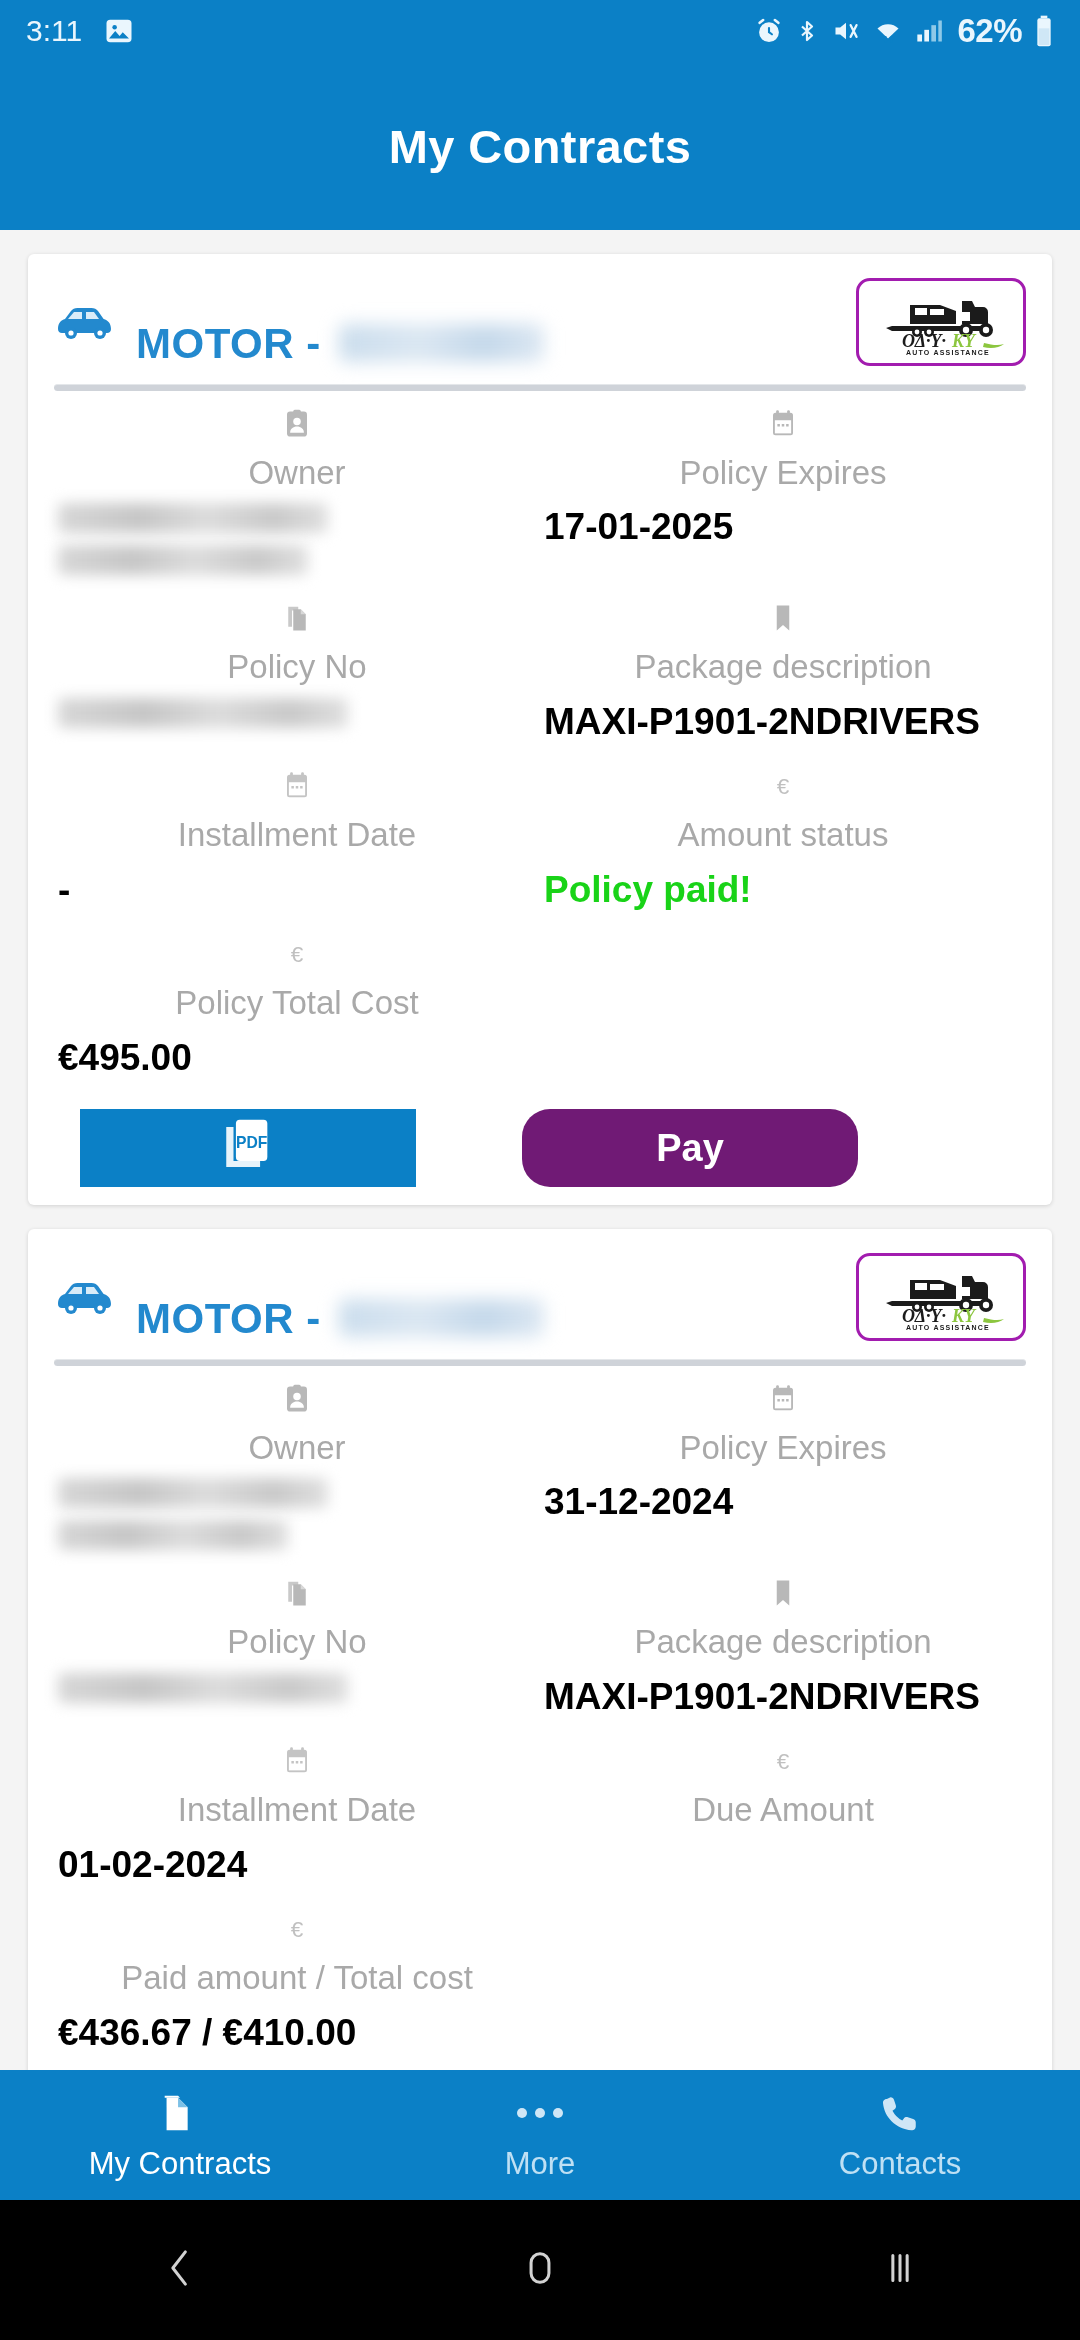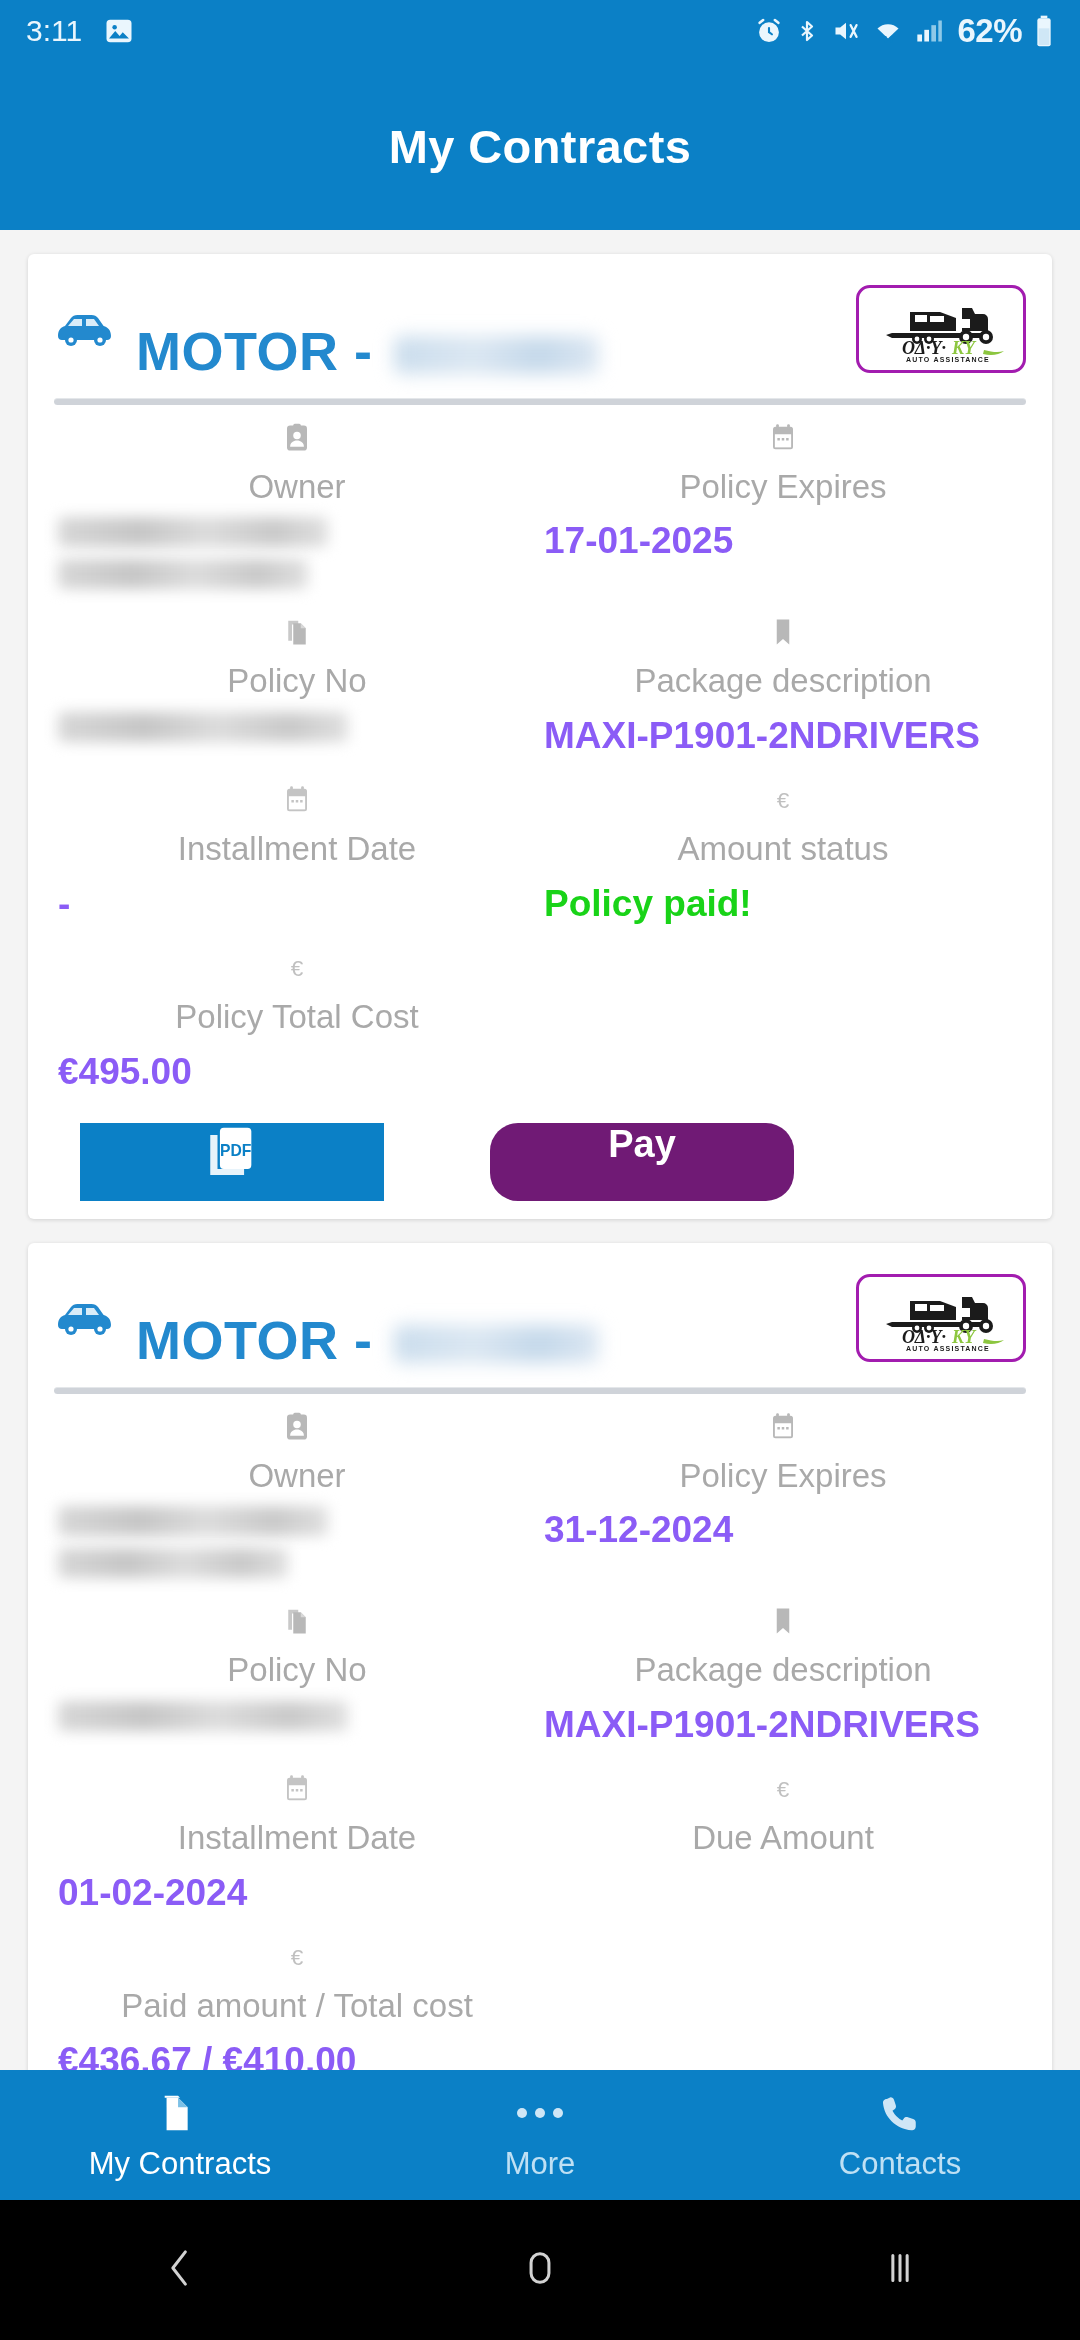--- a/index.html
+++ b/index.html
@@ -44,21 +44,21 @@
     box-shadow:0 1px 4px rgba(0,0,0,.14);
     padding:22px 26px 18px 26px;
   }
   .card-head {
     display:flex; align-items:center; justify-content:space-between;
     padding-bottom:6px;
   }
   .card-head-left { display:flex; align-items:center; gap:18px; }
   .car-icon { width:64px; height:38px; flex:none; }
   .motor-label {
-    color:#2389ce; font-size:54px; font-weight:bold; letter-spacing:.5px;margin-top:44px;
+    color:#2389ce; font-size:42px; font-weight:bold; letter-spacing:.5px;margin-top:44px;
   }
   .plate-blur {
     display:inline-block; width:205px; height:38px;
     background:linear-gradient(100deg,#c9dcec,#dbe7f2 40%,#c4d8ea 70%,#dde8f3);
     filter:blur(9px); border-radius:7px; vertical-align:-4px; margin-left:6px;
   }
   .logo-badge {
     width:170px; height:88px; border:3px solid #a21caf; border-radius:14px;
     background:#fff; display:flex; align-items:center; justify-content:center;
     flex:none;
@@ -70,39 +70,39 @@
 
   .grid { display:flex; flex-wrap:wrap; }
   .cell { width:50%; padding-bottom:26px; }
   .flabel {
     display:flex; align-items:center; gap:14px;
     color:#a9a9a9; font-size:33px; font-weight:400; line-height:1.1;flex-direction:column;
   }
   .flabel .gi { width:30px; height:34px; flex:none; display:flex; align-items:center; justify-content:center; }
   .fvalue {
     margin-top:14px; padding-left:4px;
-    color:#8b5cf6; font-size:37px; font-weight:bold; line-height:1.18;
+    color:#000000; font-size:37px; font-weight:bold; line-height:1.18;
     word-break:break-word;
   }
   .fvalue.green { color:#19d318; }
   .fvalue.dash { font-size:37px; }
   .blurline {
     height:30px; border-radius:5px; margin-top:12px; margin-left:4px;
     background:linear-gradient(90deg,#d7d7d7,#c6c6c6 30%,#dcdcdc 55%,#c9c9c9 80%,#e0e0e0);
     filter:blur(7px);
   }
   .blurline.w1 { width:270px; }
   .blurline.w2 { width:230px; }
   .blurline.w3 { width:250px; }
   .blurline.w5 { width:290px; }
 
   .actions { display:flex; gap:0; margin-top:4px; }
   .btn {
-    height:78px; width:304px;
-    display:flex; align-items:flex-start; justify-content:center;
+    height:78px; width:336px;
+    display:flex; align-items:center; justify-content:center;
     font-size:38px; font-weight:bold; color:#fff; border:none; cursor:pointer;
   }
   .btn-pdf { background:#0b80c6; margin-left:26px; }
   .btn-pay { background:#701a75; margin-left:106px;border-radius:28px; }
 
   
   .bottomnav {
     position:absolute; left:0; right:0; bottom:140px; height:130px;
     background:#0b80c6; display:flex; align-items:center;
   }

